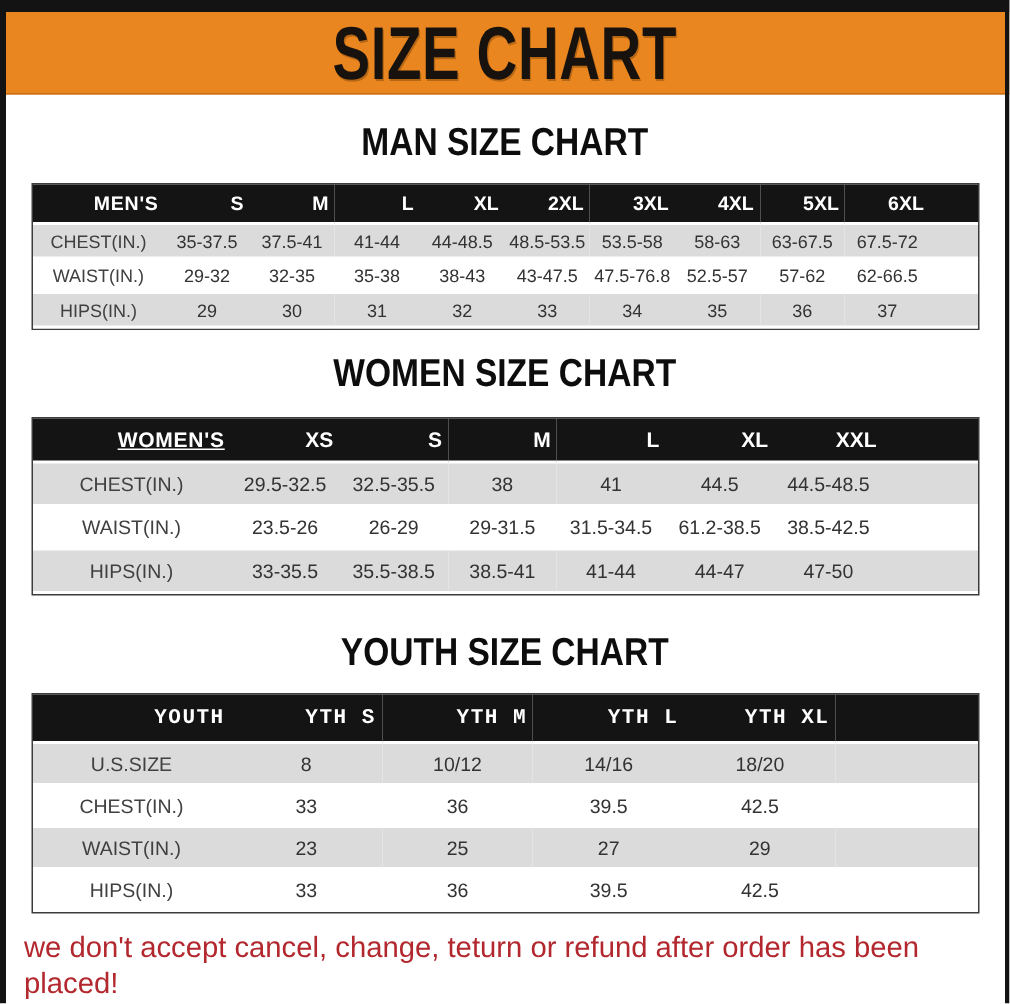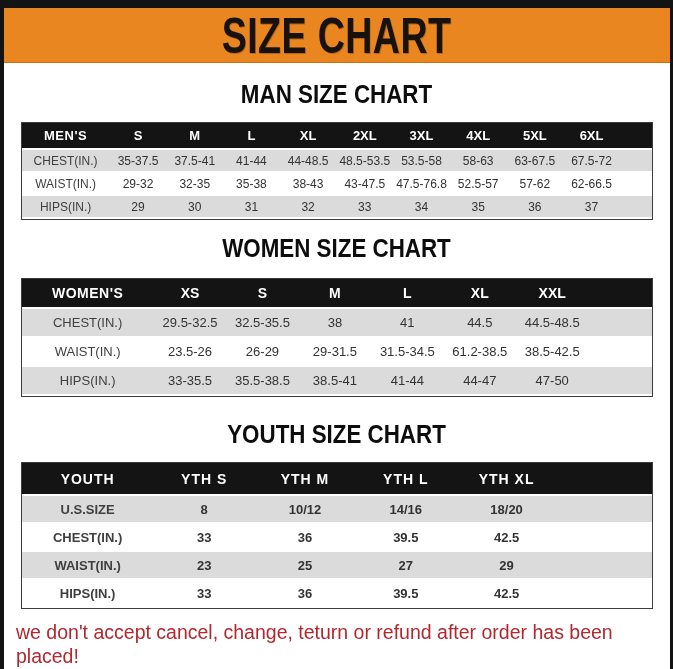--- a/index.html
+++ b/index.html
@@ -27,42 +27,42 @@
   .h-women{margin-top:15px;font-size:26px;}
   .h-youth{margin-top:24px;font-size:26px;}
 
   .table-wrap{width:630px;margin:0 auto;border:1px solid #3c3c3c;background:#ffffff;}
   .tw-men{margin-top:15px;}
   .tw-women{margin-top:17px;}
   .tw-youth{margin-top:15px;}
   table{width:100%;border-collapse:collapse;table-layout:fixed;}
   tr.head th{
     background:#141414;color:#ffffff;border-bottom:2px solid #ffffff;
-    font-weight:bold;text-align:center;padding:4px;
+    font-weight:bold;text-align:right;padding:4px;
   }
   th.corner{text-align:left;padding-left:12px;letter-spacing:0.5px;}
   td{
     text-align:center;color:#333333;padding:0;border-bottom:2px solid #ffffff;
     background:#ffffff;
   }
   tr.alt td{background:#DBDBDB;}
   td.rowlabel{color:#404040;}
 
   .t-men tr.head{height:26px;}
   .t-men tr.head th{font-size:13px;}
   .t-men th.corner{font-size:19px;}
   .t-men td{height:21px;font-size:12px;}
   .t-women tr.head{height:29px;}
   .t-women tr.head th{font-size:14px;}
-  .t-women th.corner{font-size:18px;}
+  .t-women th.corner{font-size:18px;text-decoration:underline;}
   .t-women td{height:27px;font-size:13px;}
   .t-youth tr.head{height:32px;}
-  .t-youth tr.head th{font-size:14px;letter-spacing:1px;}
+  .t-youth tr.head th{font-size:14px;letter-spacing:1px;font-family:Liberation Mono, monospace;}
   .t-youth th.corner{font-size:19px;letter-spacing:2px;}
-  .t-youth td{height:26px;font-size:13px;font-weight:bold;}
+  .t-youth td{height:26px;font-size:13px;}
 
   .notice{
     margin-top:11px;padding:0 16px;color:#B2282E;
     font-size:19.5px;line-height:24px;font-weight:normal;
   }
 </style>
 </head>
 <body>
 
 <div class="edge-left"></div>

